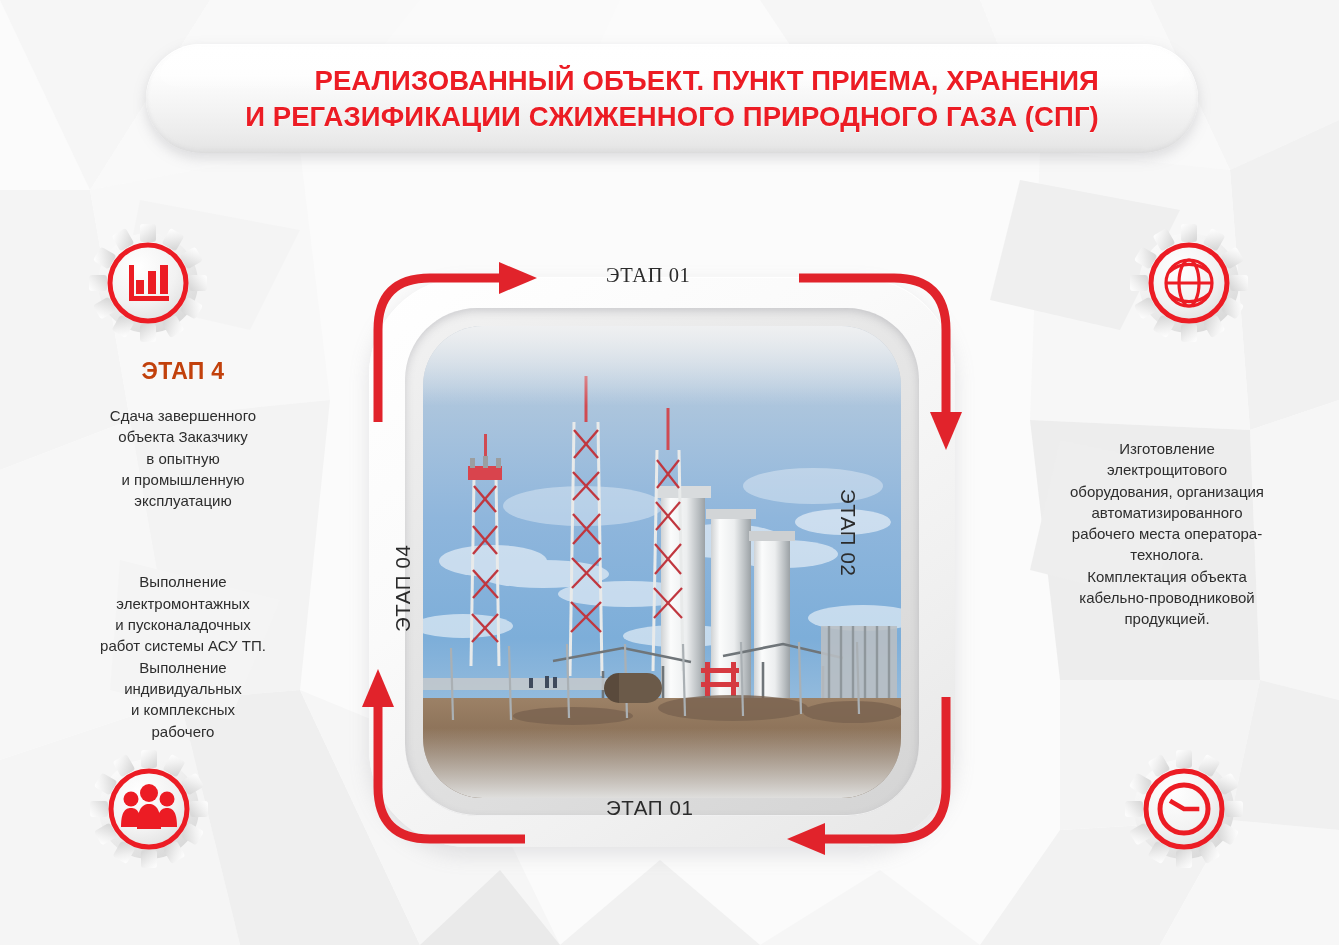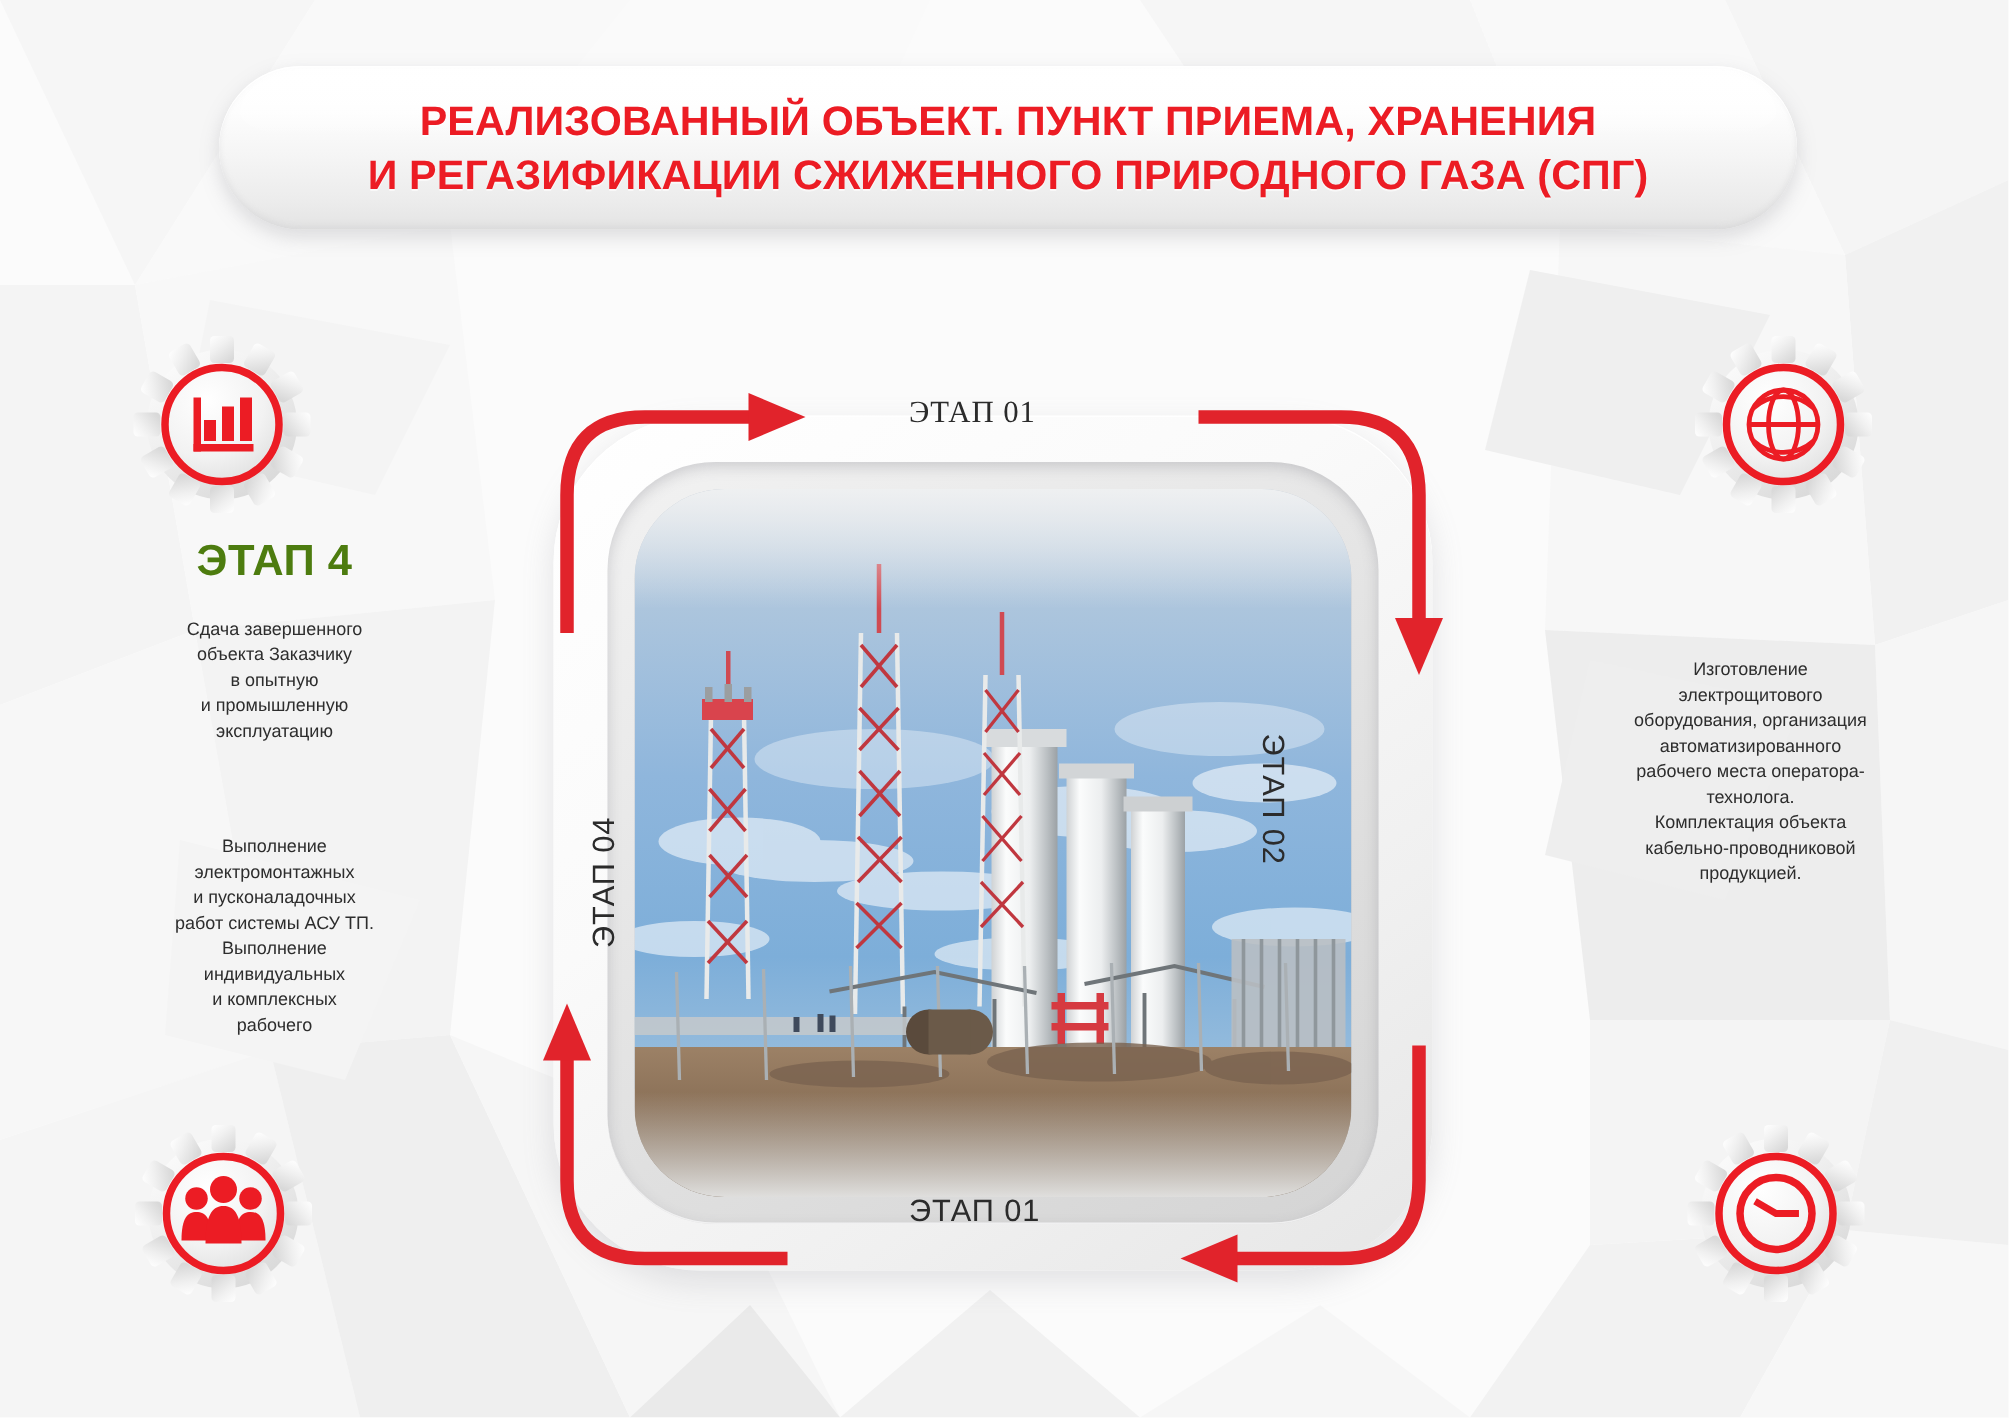--- a/index.html
+++ b/index.html
@@ -59,43 +59,43 @@
     pointer-events: none;
   }
   #title-text {
     position: relative;
     z-index: 2;
     color: #ec1c24;
     font-weight: bold;
     font-size: 27.5px;
     line-height: 1.29;
     letter-spacing: 0.1px;
-    text-align: center;
+    text-align: right;
     white-space: pre-line;
     text-shadow: 0 1px 0 rgba(255,255,255,0.6);
   }
 
   
   .side-col {
     position: absolute;
     width: 290px;
     text-align: center;
   }
   #col-left  { left: 38px;  top: 358px; }
   #col-right { left: 1022px; top: 358px; }
 
   .stage-head {
-    color: #4d7c0f;
+    color: #c2410c;
     font-weight: bold;
-    font-size: 29px;
+    font-size: 23px;
     letter-spacing: 0.3px;
   }
   .stage-body {
     color: #2d2d2d;
-    font-size: 12px;
+    font-size: 15px;
     line-height: 1.42;
     white-space: pre-line;
     font-weight: 500;
   }
   .gap-a { height: 20px; }
   .gap-b { height: 40px; }
 
   
   .gear-badge {
     position: absolute;

